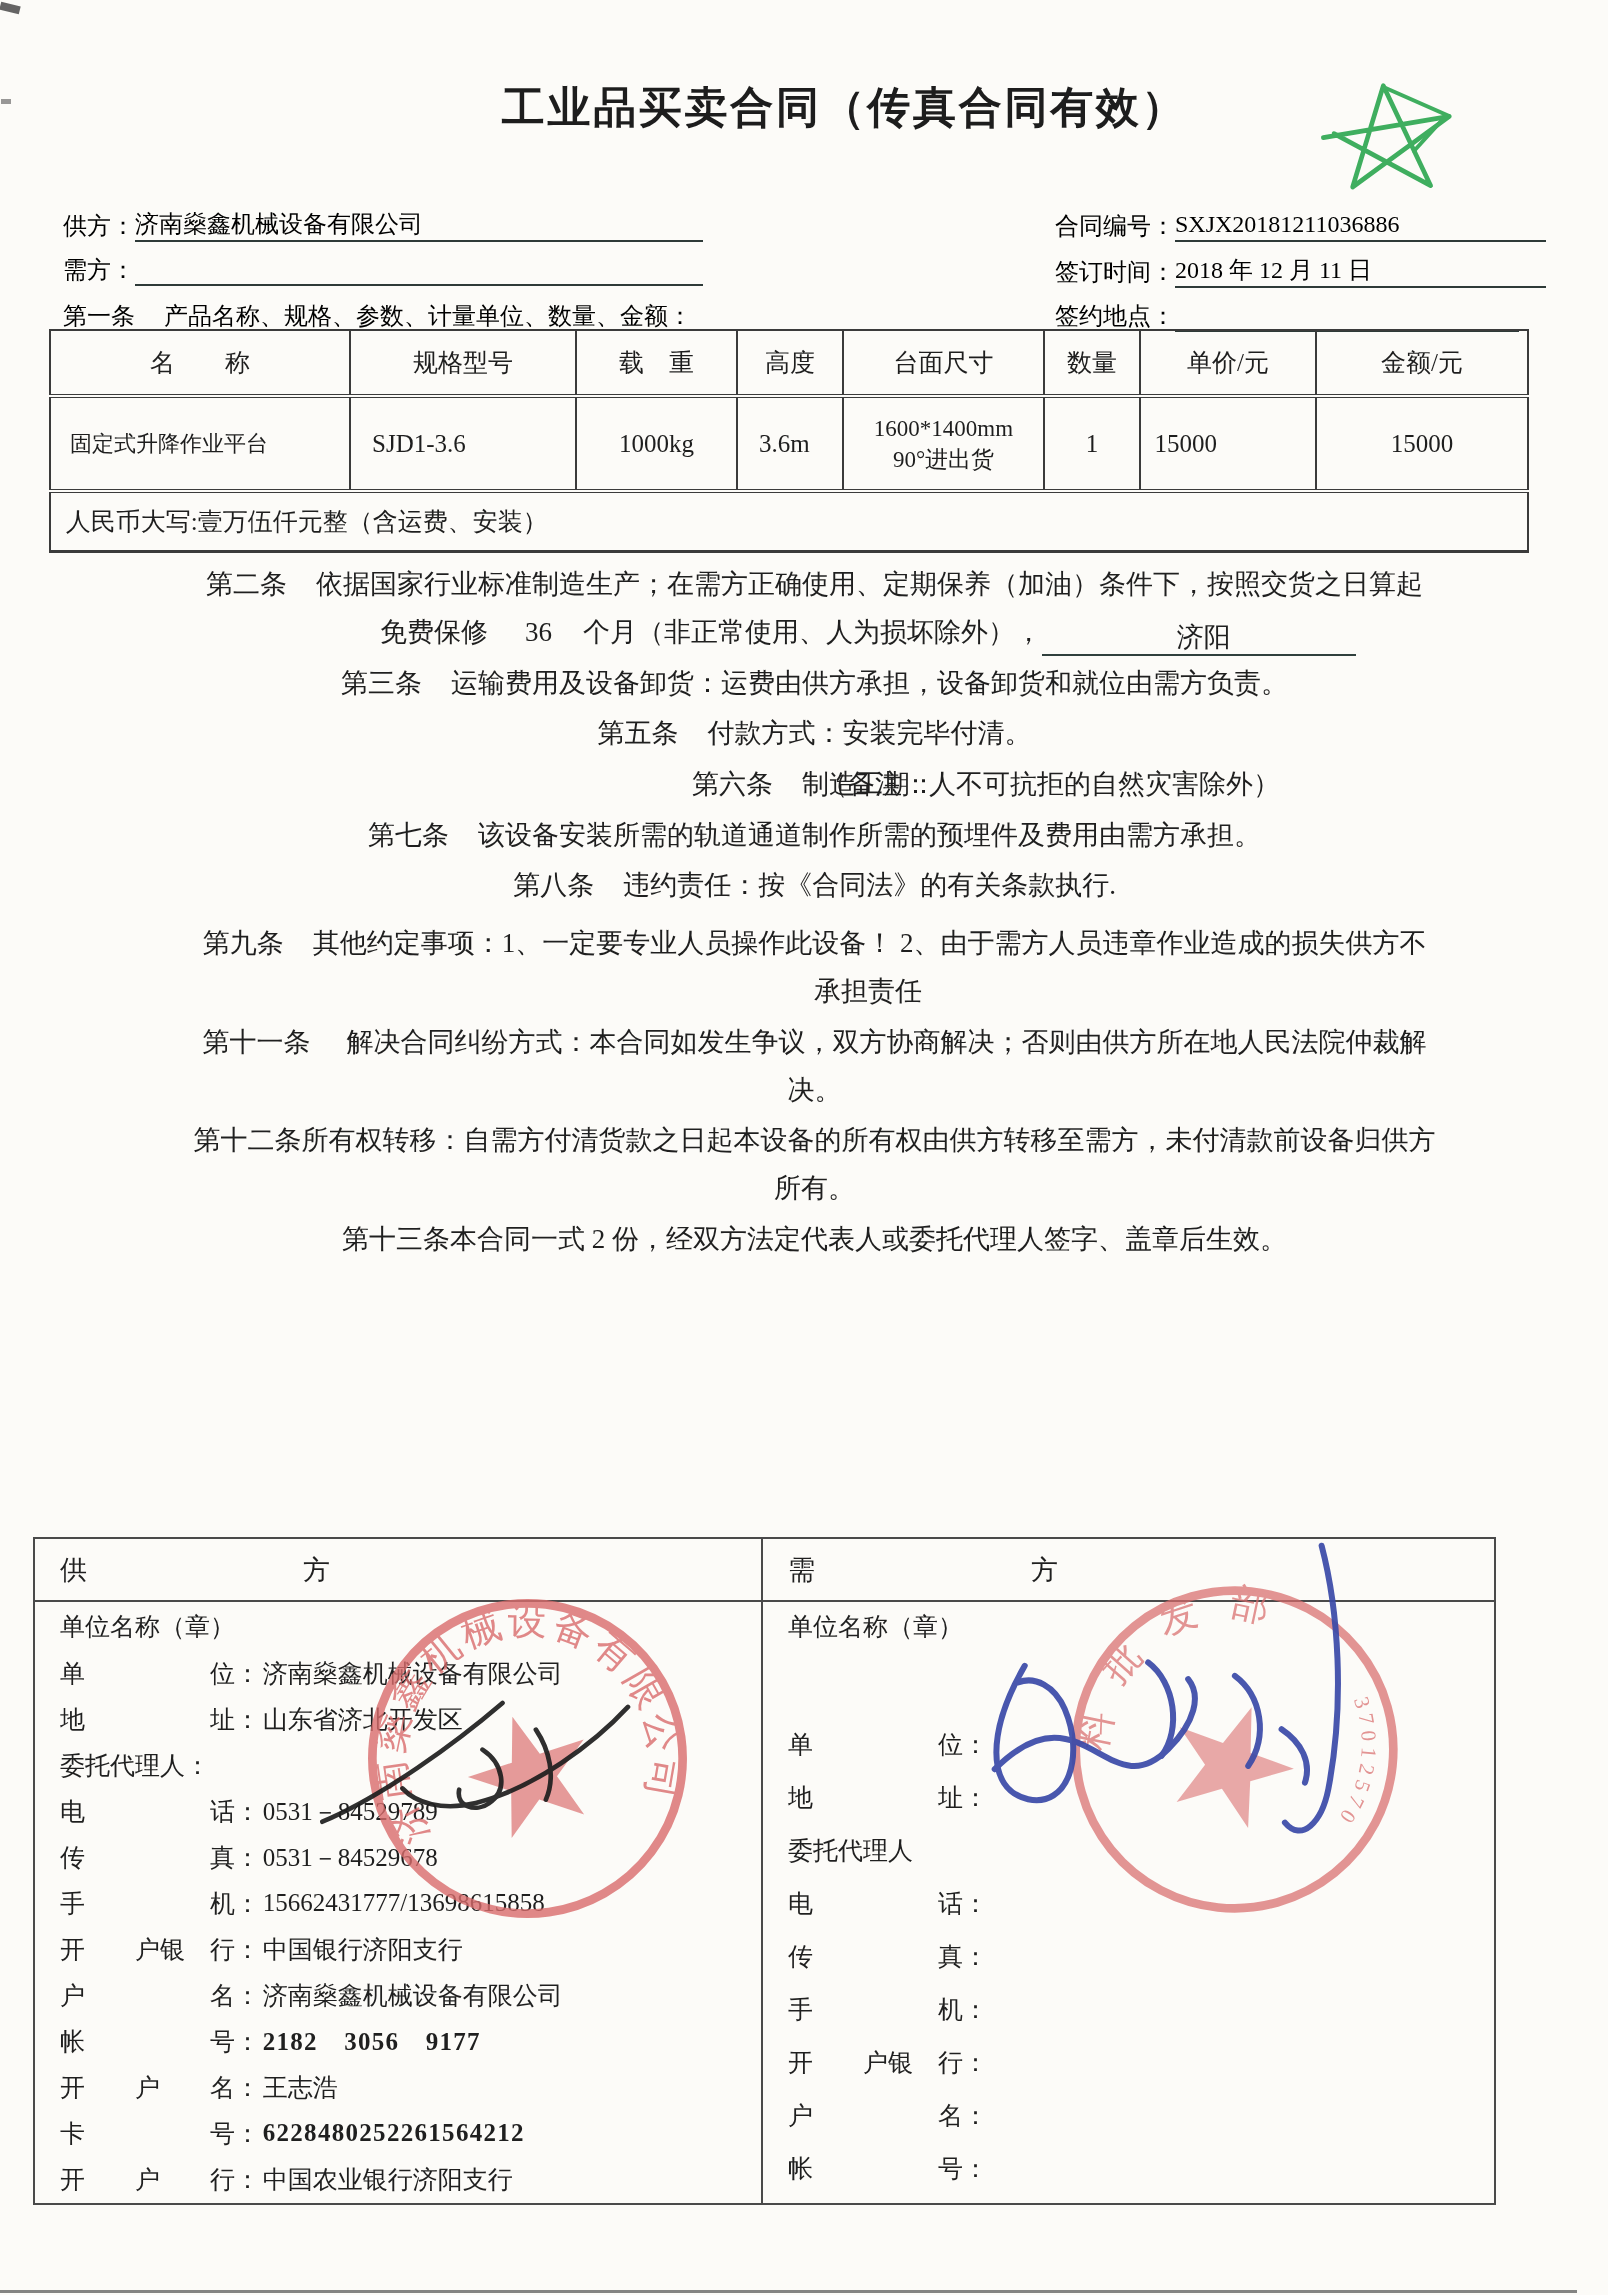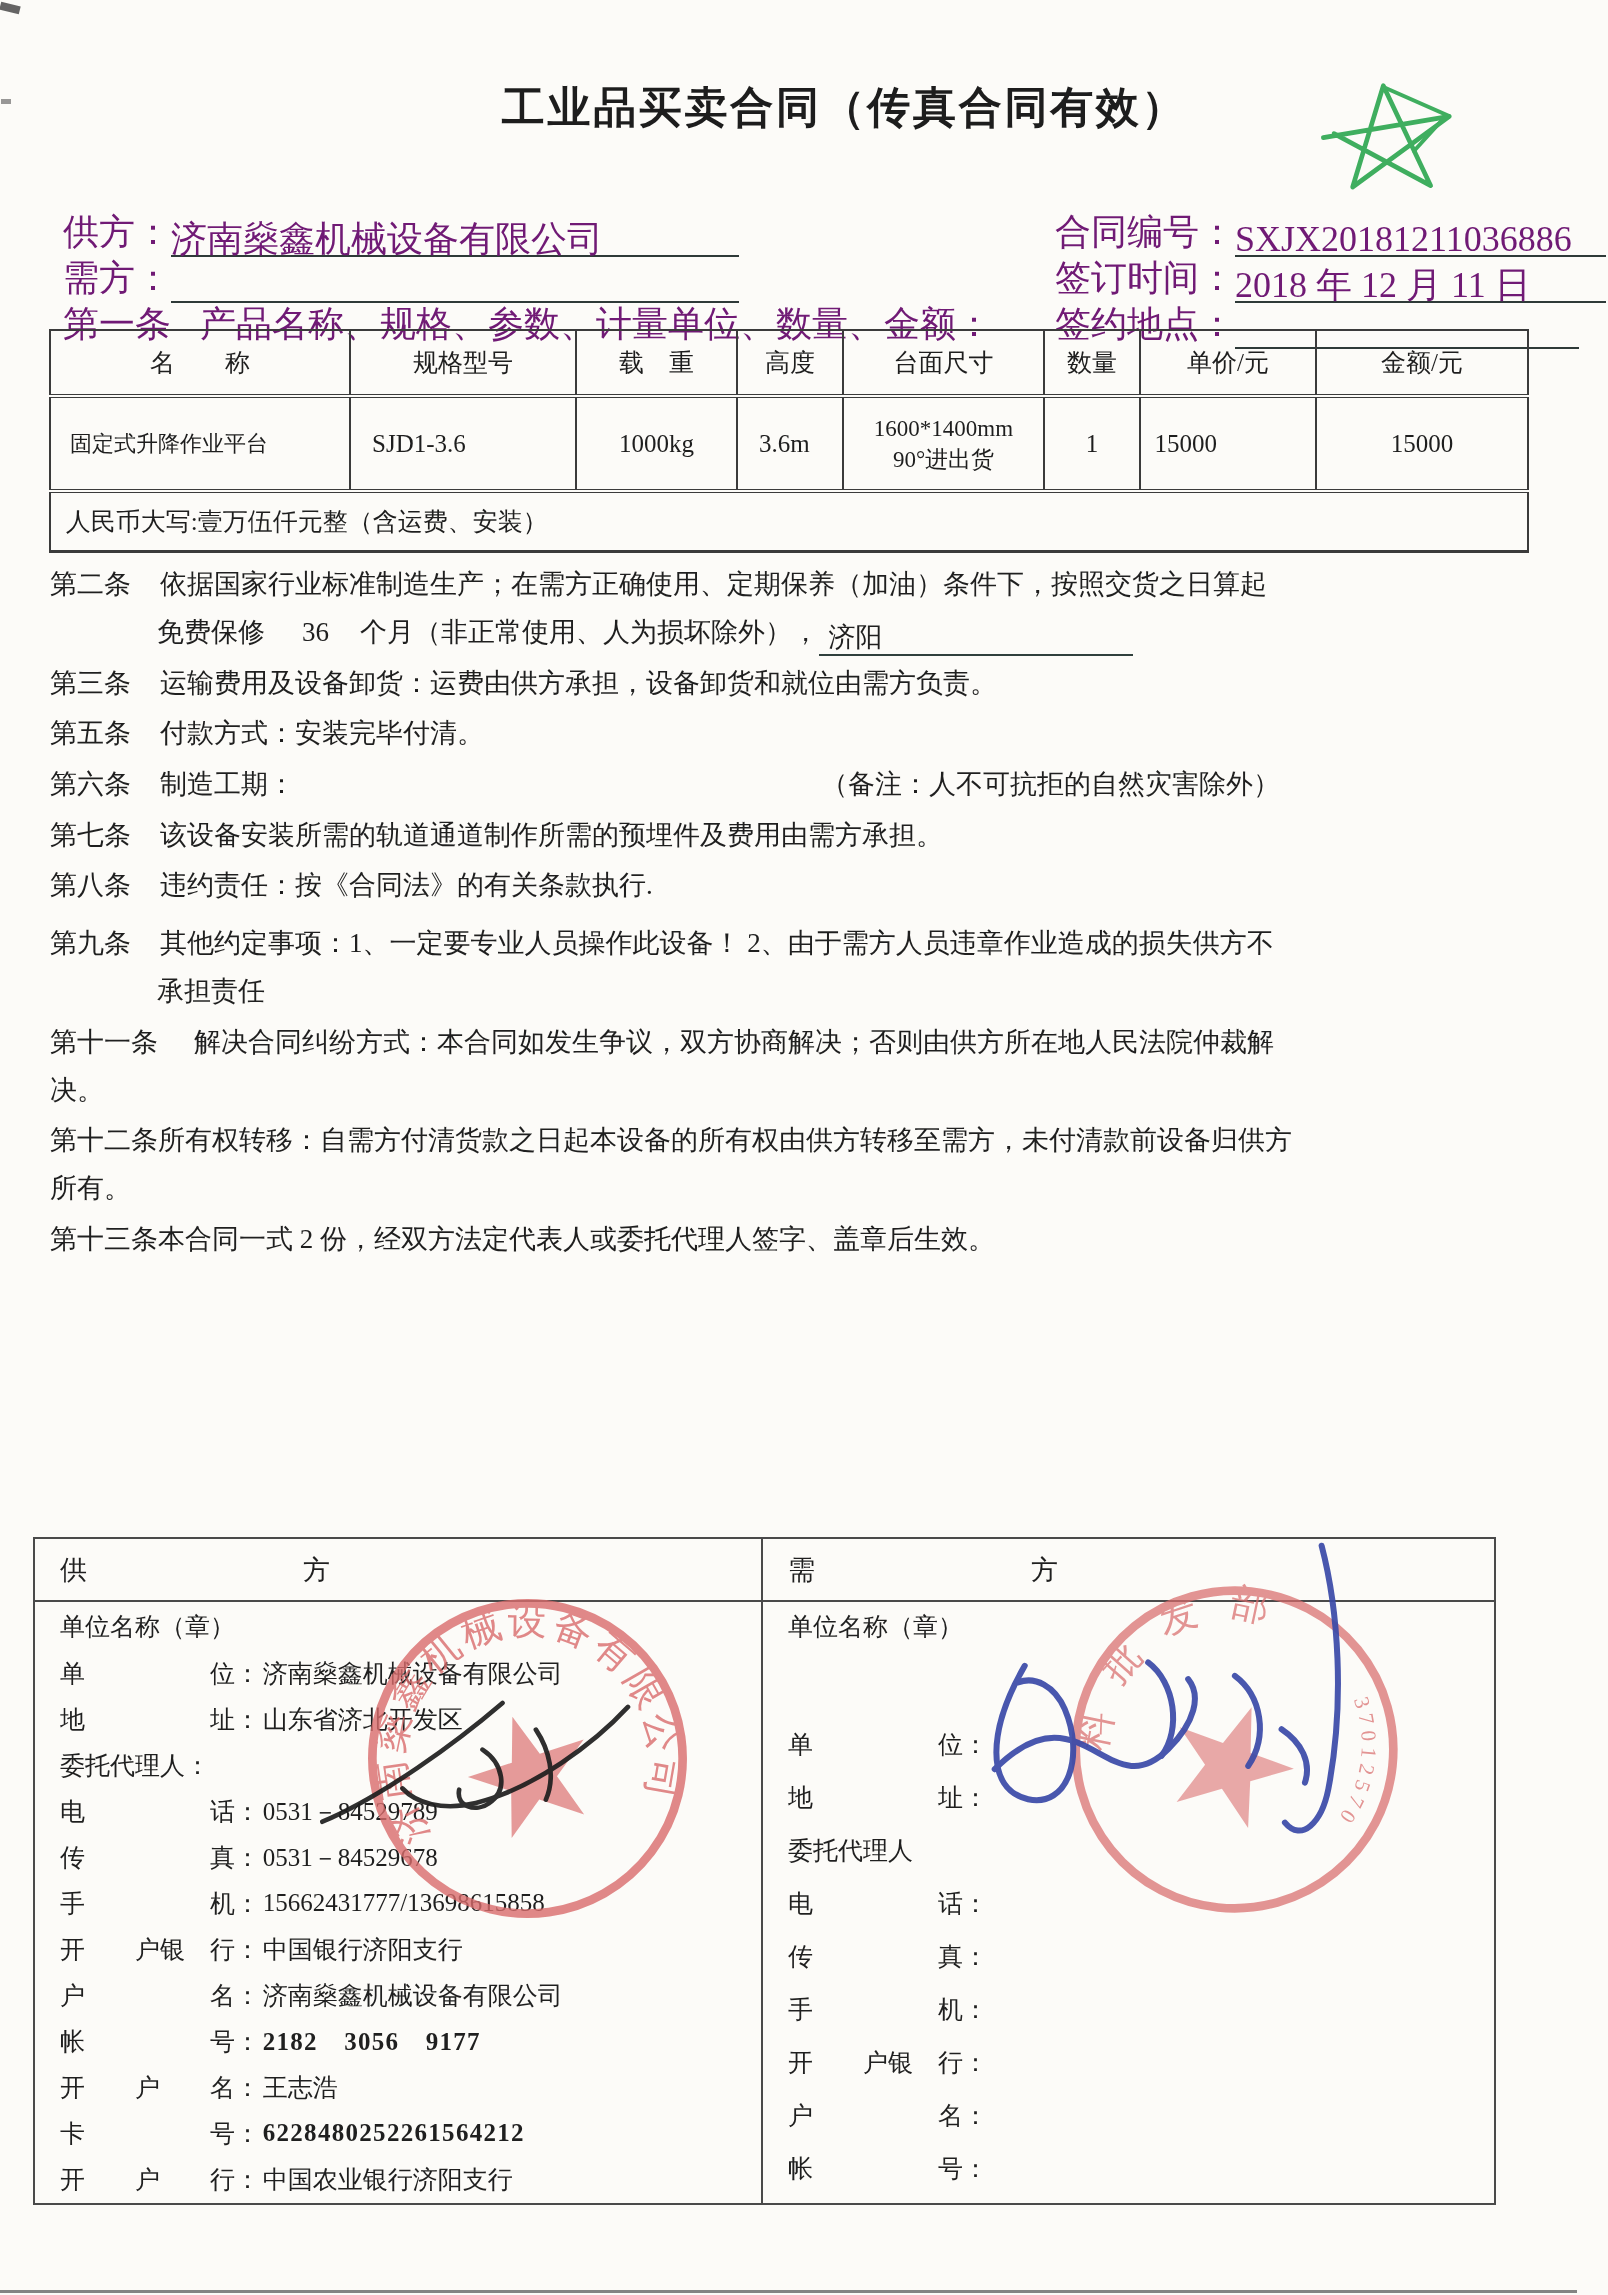--- a/index.html
+++ b/index.html
@@ -12,21 +12,21 @@
     overflow:hidden;
   }
   
   .title{
     position:absolute;top:79px;left:0;width:100%;
     text-align:center;font-size:43px;font-weight:700;letter-spacing:2.7px;
     color:#1d1d1d;
     padding-left:40px;
   }
   
-  .meta{position:absolute;font-size:36px;white-space:nowrap;color:#701a75;}
+  .meta{position:absolute;font-size:24px;white-space:nowrap;color:#000000;}
   .u{display:inline-block;border-bottom:2.7px solid #2e3a38;vertical-align:bottom;line-height:32px;}
   .u.sup{width:568px;}
   .u.right{width:371px;}
   .u.place{width:344px;}
   
   .ptable{
     position:absolute;left:49px;top:329px;width:1478px;
     border-collapse:collapse;table-layout:fixed;
     font-size:25px;color:#1e1e1e;
   }
@@ -36,21 +36,21 @@
   .ptable tr.foot td{height:55px;text-align:left;padding-left:14.7px;border-bottom:3.3px solid #3b3b3b;margin-top:17px;}
   .c{text-align:center;}
   .l{text-align:left;padding-left:21px;}
   .name-cell{text-align:left;padding-left:19px;font-size:22px;}
   .plat{line-height:31px;font-size:23px;text-align:center;}
   
   .clauses{
     position:absolute;left:50px;top:560px;width:1529px;
     font-size:27px;line-height:48px;color:#1f1f1f;
   }
-  .cl{margin:0 0 2.7px 0;}
+  .cl{margin:0 0 2.7px 0;text-align:center;}
   .cl .no{display:inline-block;margin-right:29px;}
   .cl .no.tight{margin-right:0;}
   .cl .no.mid{margin-right:36px;}
   .ind{padding-left:107px;}
   .months{display:inline-block;margin:0 31px 0 37px;}
   .place-u{display:inline-block;width:314px;border-bottom:2.7px solid #30403d;line-height:33px;text-indent:9.4px;vertical-align:bottom;}
   .cl.rel{position:relative;}
   .cl .note{position:absolute;left:771px;top:0;}
   .gap-top{margin-top:9.4px;}
   

